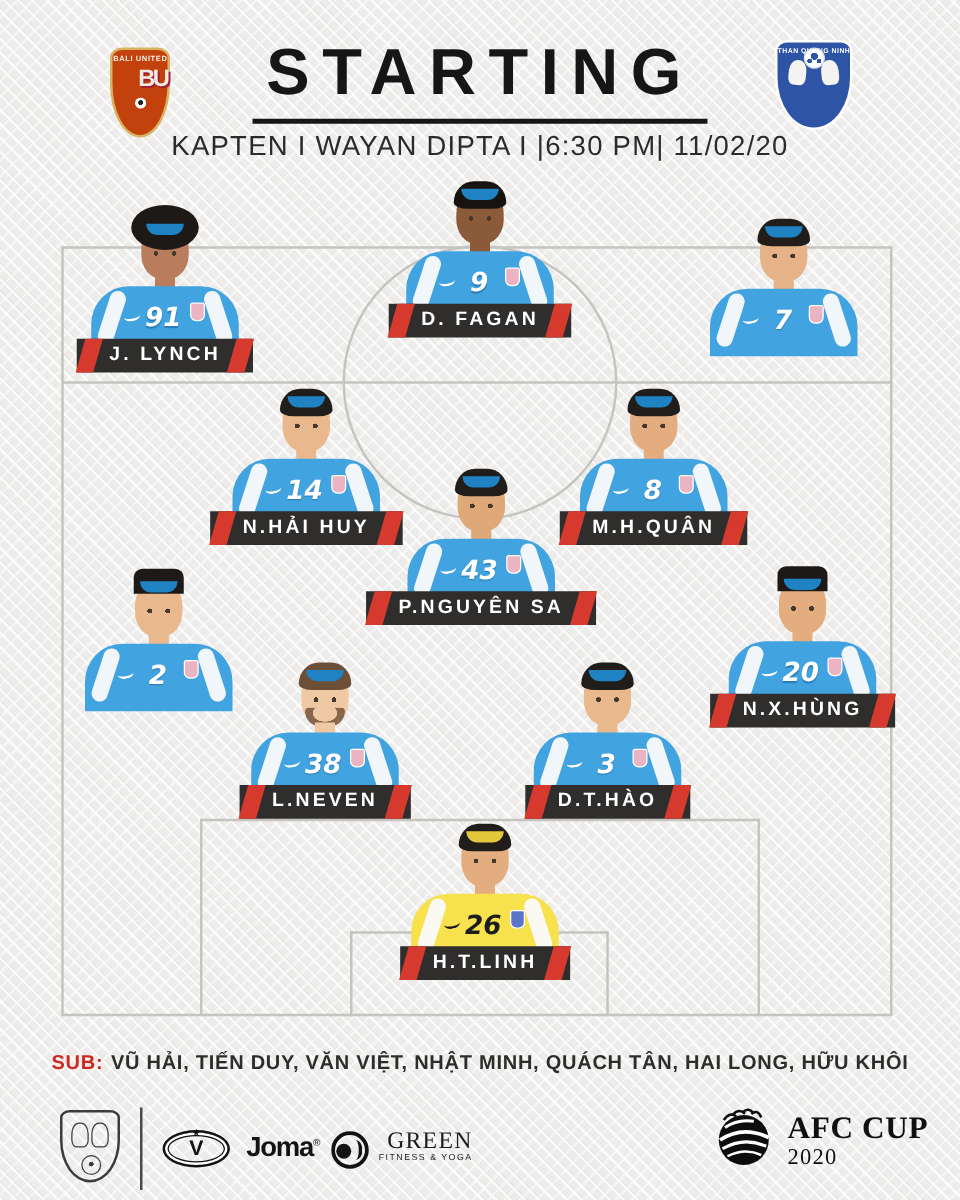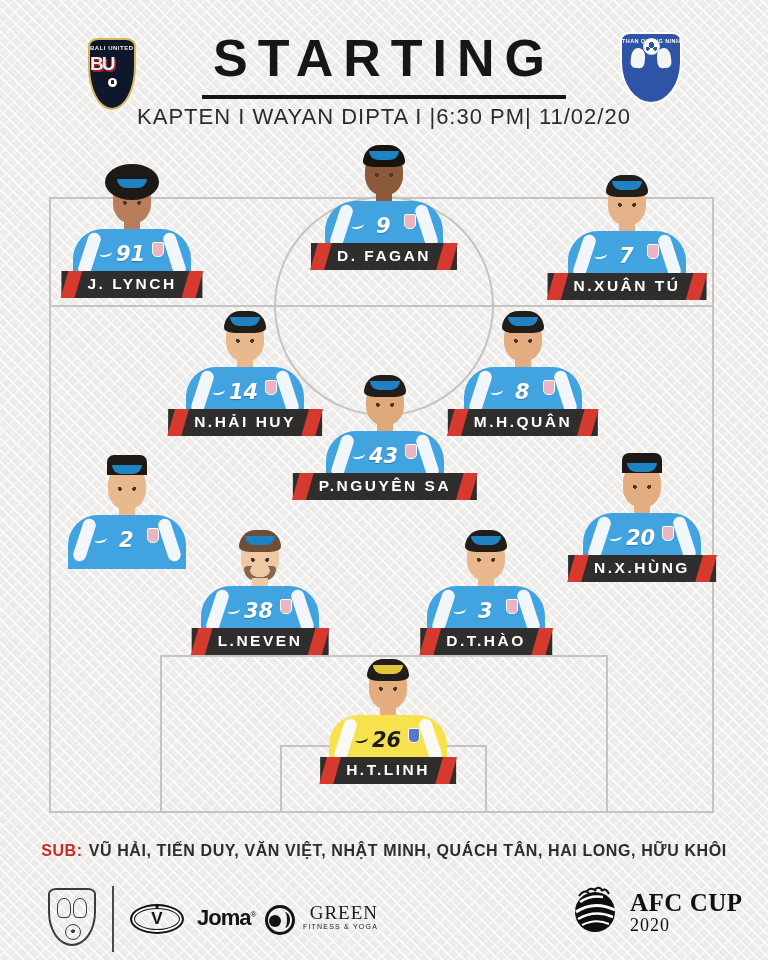--- a/index.html
+++ b/index.html
@@ -18,23 +18,23 @@
     font-size:52px;font-weight:900;letter-spacing:10px;color:#161616;
     font-family:"Liberation Sans",sans-serif;
   }
   .title-underline{left:202px;top:95px;width:364px;height:4px;background:#161616;}
   .subtitle{
     left:0;right:0;top:104px;text-align:center;
     font-size:22px;color:#2b2b2b;letter-spacing:1px;font-weight:500;
   }
   
   .crest{box-sizing:border-box;}
-  .crest-bali{left:88px;top:38px;width:48px;height:72px;background:#0f172a;
+  .crest-bali{left:88px;top:38px;width:48px;height:72px;background:#c2410c;
     border:2px solid #d8b35f;border-radius:10px 10px 50% 50% / 8px 8px 60% 60%;
-    text-align:left;}
+    text-align:right;}
   .crest-bali .arc{display:block;font-size:6px;color:#f3efe6;letter-spacing:.5px;margin-top:5px;font-weight:bold;}
   .crest-bali .mono{display:block;font-size:19px;font-weight:900;color:#efece6;text-shadow:1.5px 1.5px 0 #a6202b;margin-top:2px;letter-spacing:-2px;}
   .crest-bali .ball{display:block;width:9px;height:9px;margin:3px auto 0;background:#fff;border-radius:50%;
     background-image:radial-gradient(circle 2px at 50% 45%, #222 90%, transparent);}
   .crest-tqn{left:620px;top:32px;width:62px;height:72px;background:#2e54a5;
     border:2px solid #fdfdfd;border-radius:10px 10px 50% 50% / 8px 8px 58% 58%;text-align:center;}
   .crest-tqn .arc{display:block;font-size:5.5px;color:#fff;letter-spacing:.4px;margin-top:4px;font-weight:bold;white-space:nowrap;overflow:hidden;}
   .crest-tqn .inner{position:relative;width:44px;height:30px;margin:2px auto 0;background:#cf2331;border-radius:4px 4px 40% 40%;}
   .crest-tqn .inner i{position:absolute;top:4px;width:14px;height:20px;background:#f5f4f2;border-radius:45% 45% 30% 30%;}
   .crest-tqn .inner i.m1{left:6px;transform:rotate(-6deg);}
@@ -186,21 +186,20 @@
       <div class="neck"></div>
       <div class="torso">
         <span class="stripe s1"></span>
         <span class="stripe s2"></span>
         <span class="jmark"></span>
         <span class="jbadge"></span>
         <span class="num">7</span>
       </div>
       <div class="collar"></div>
     </div>
-    <div class="plabel"><span>N.XUÂN TÚ</span></div>
   </div>
     <div class="player" style="left: 245px; top: 317px; z-index: 8; --skin: #e9b88c; --hair: #201d1b;">
     <div class="photo">
       <div class="head">
         <div class="hair hair-short"></div>
       </div>
       <div class="neck"></div>
       <div class="torso">
         <span class="stripe s1"></span>
         <span class="stripe s2"></span>

